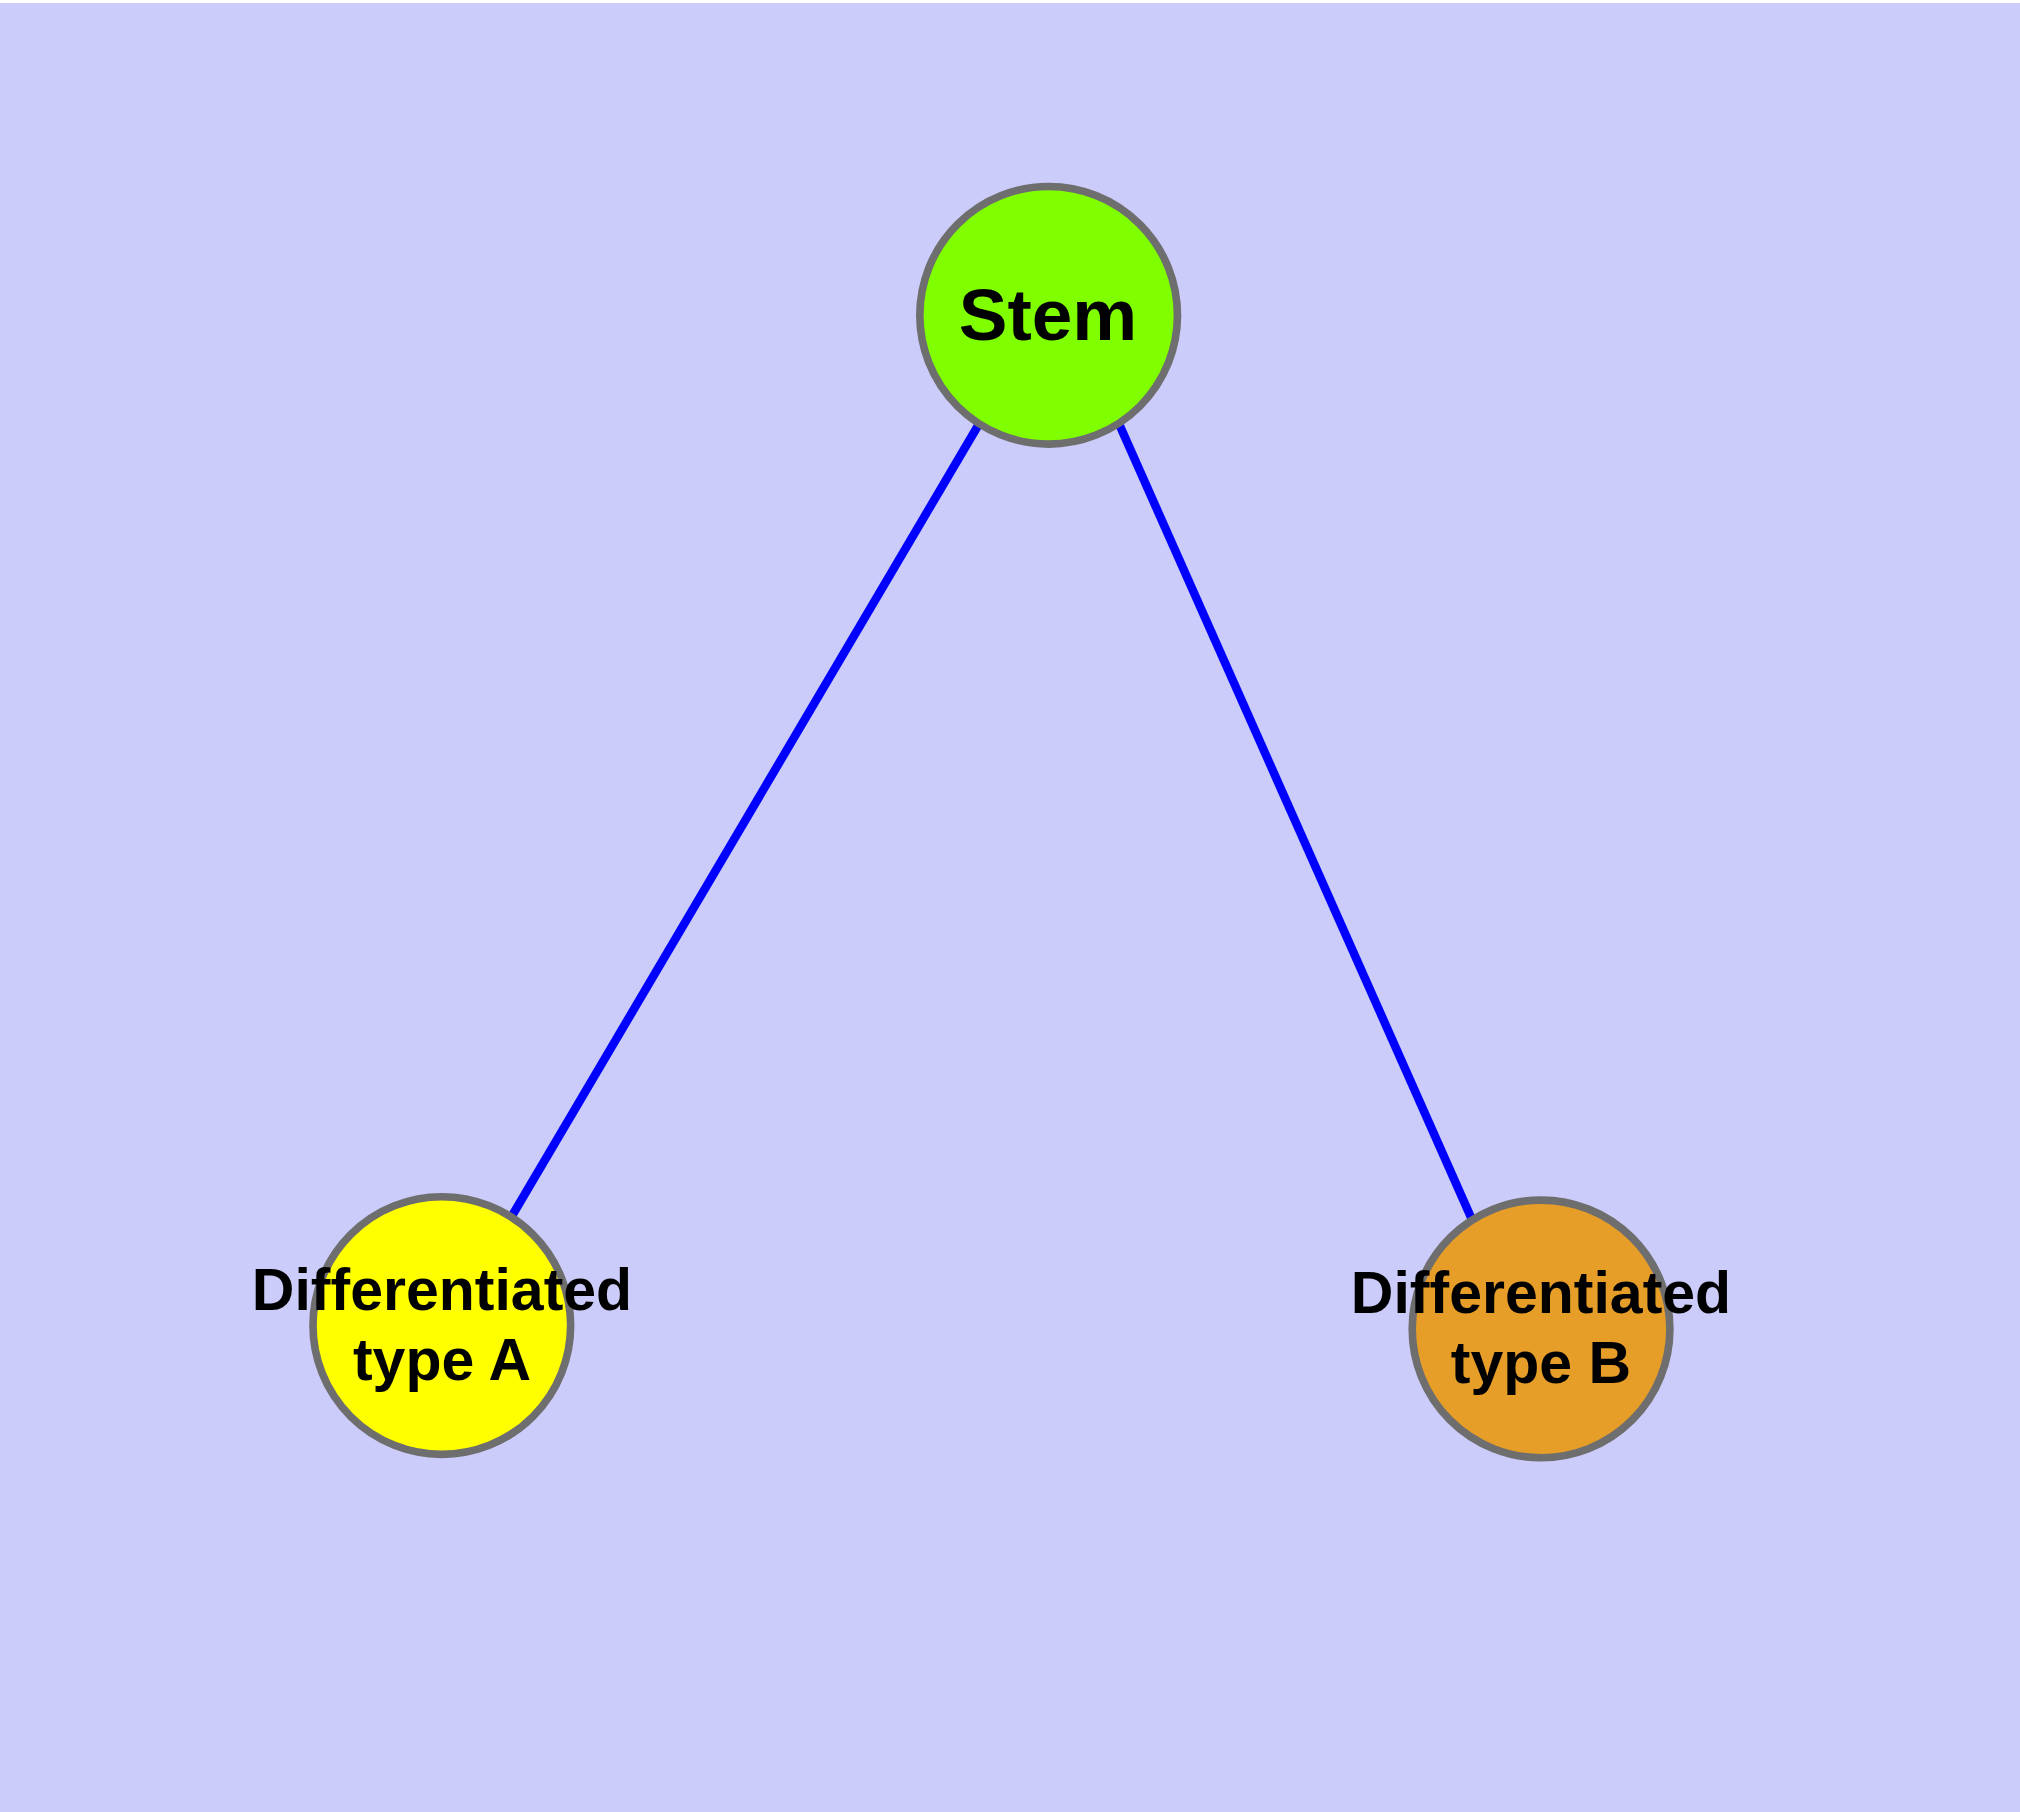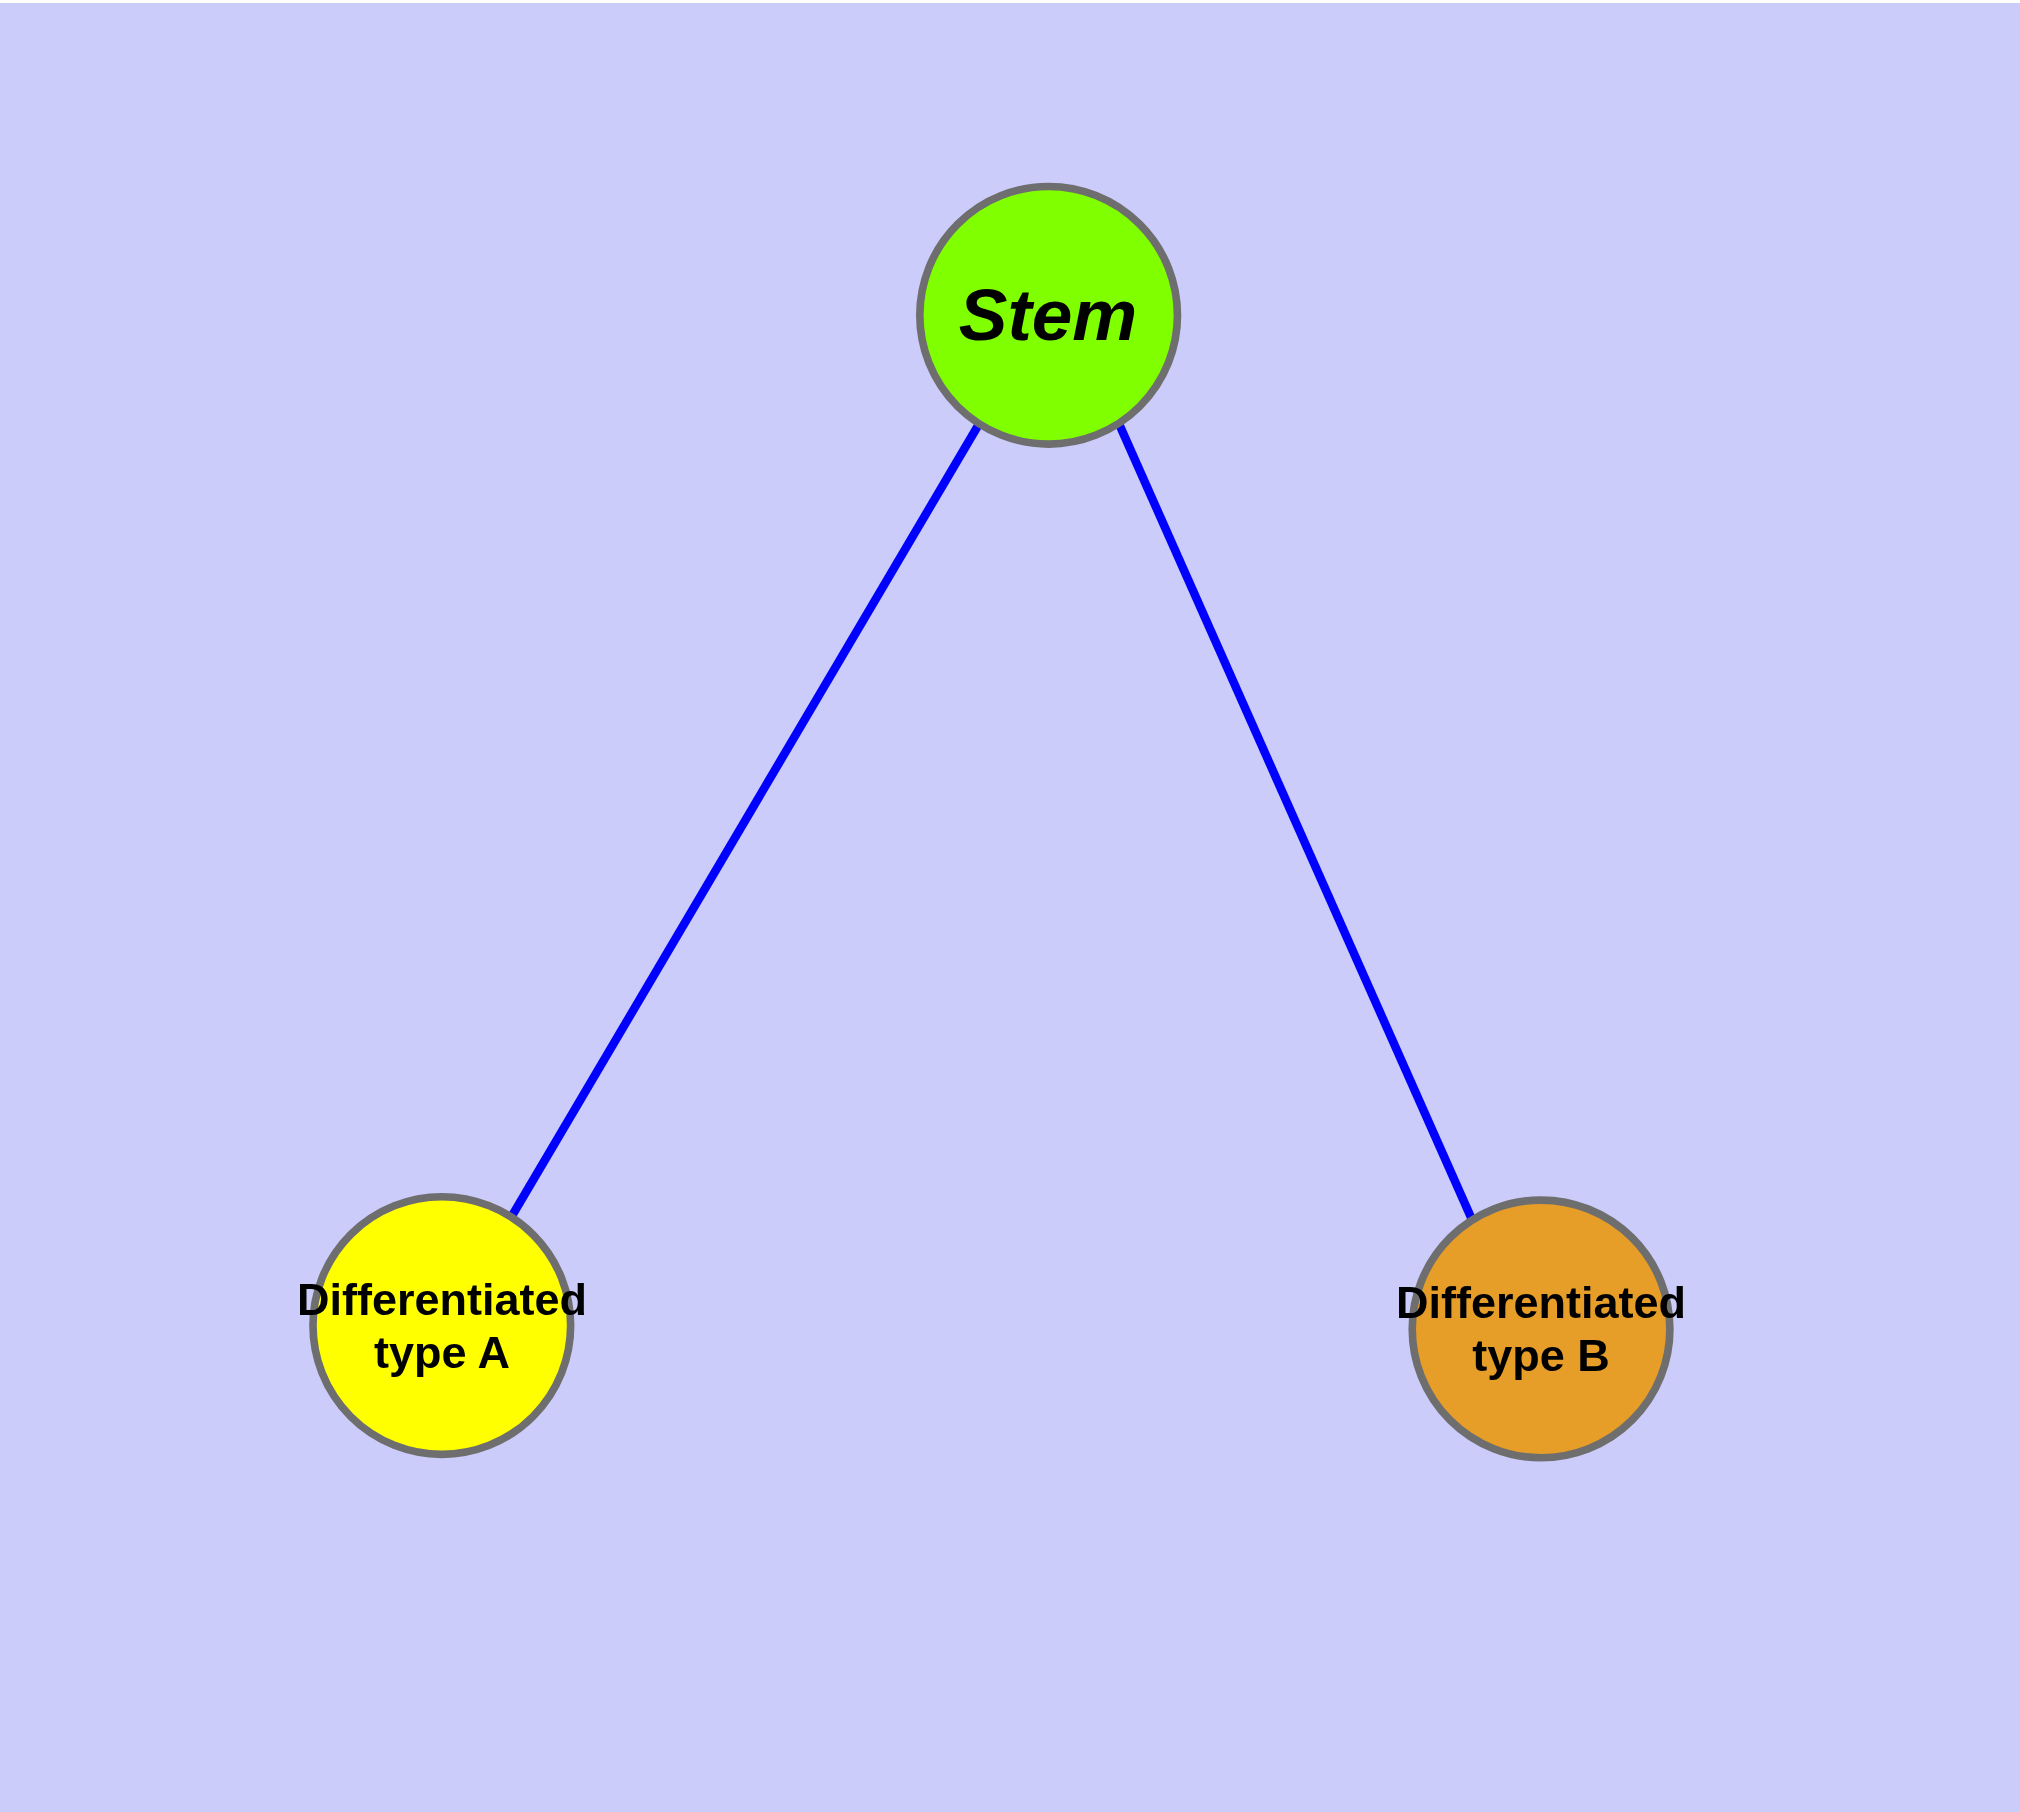--- a/index.html
+++ b/index.html
@@ -51,25 +51,24 @@
     font-family: "Liberation Sans", sans-serif;
     font-weight: bold;
     text-align: center;
     white-space: pre;
     line-height: 1.18;
     pointer-events: none;
     transform: translate(-50%, -50%);
   }
   .node-label.lbl-stem {
     font-size: 73px;
-    font-style: italic;
   }
   .node-label.lbl-a,
   .node-label.lbl-b {
-    font-size: 45px;
+    font-size: 59px;
   }
 </style>
 </head>
 <body>
 
 <div id="graph-canvas">
 
   <div id="graph-bg" style="background: rgb(204, 204, 250);"></div>
 
   <svg id="graph-svg" viewBox="0 0 2384 2138" xmlns="http://www.w3.org/2000/svg">

